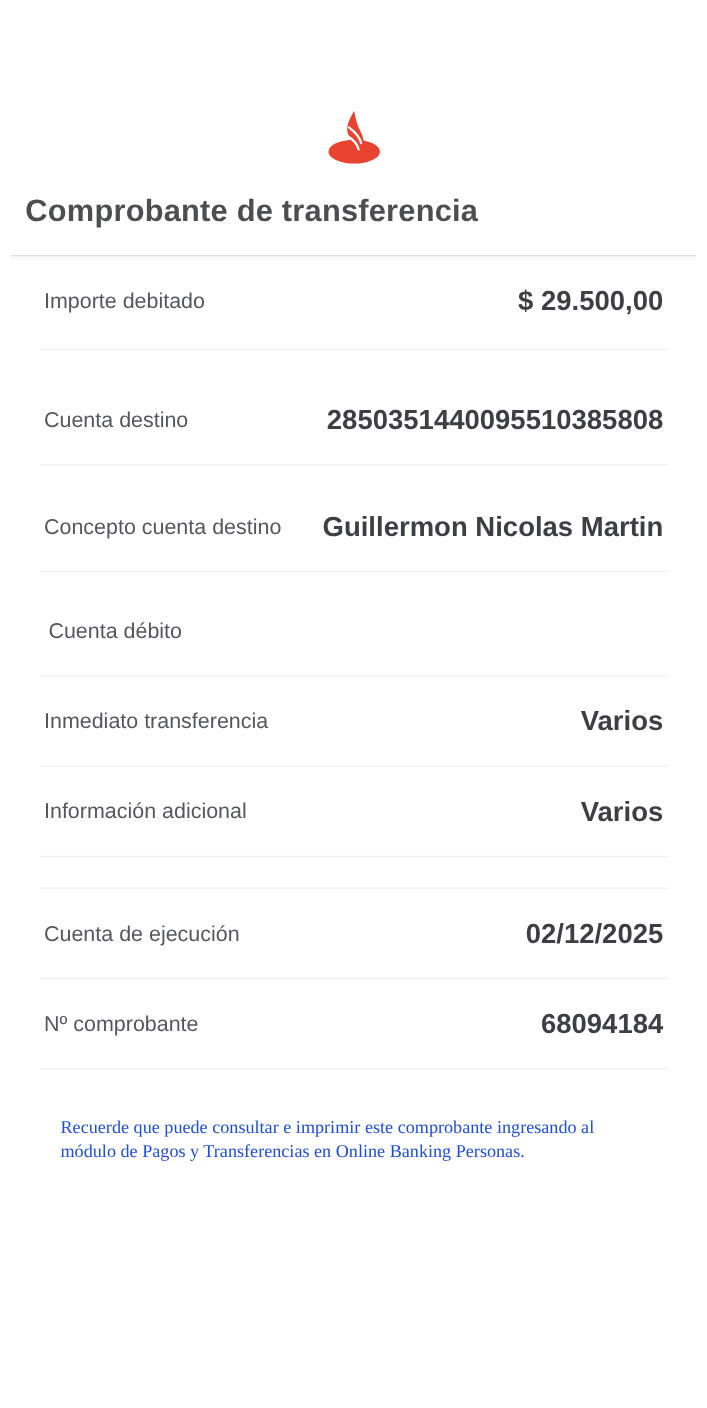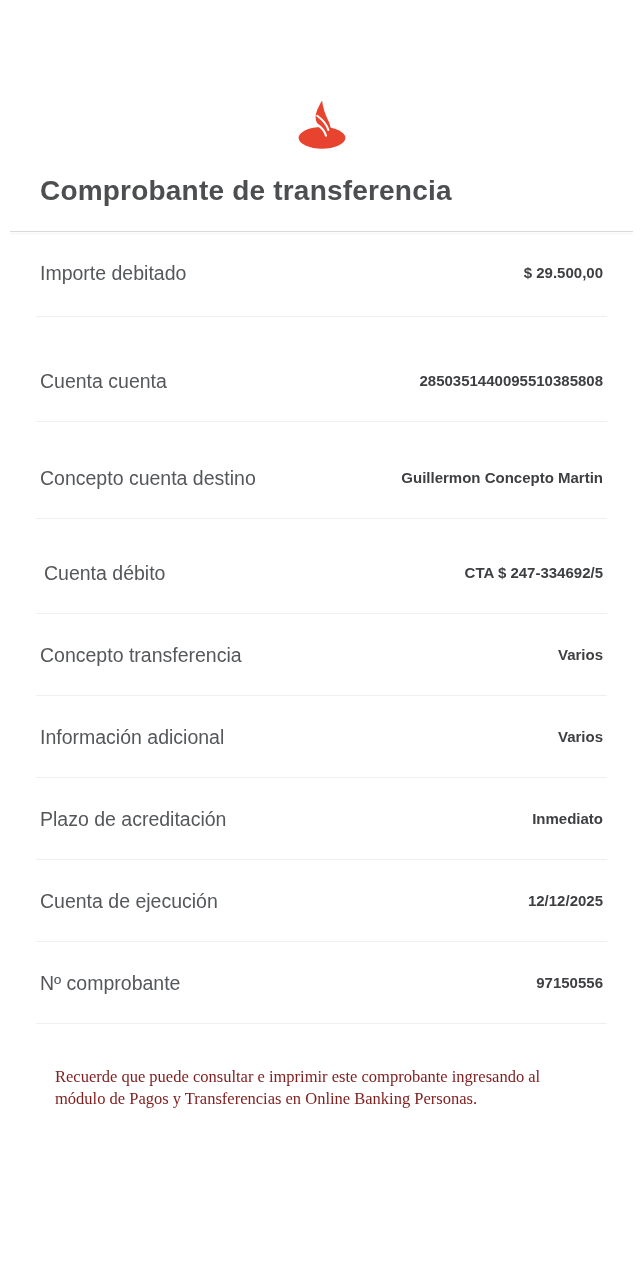--- a/index.html
+++ b/index.html
@@ -15,21 +15,21 @@
     margin: 0 auto;
     background: #ffffff;
     overflow: hidden;
   }
   .logo-wrap {
     padding-top: 98px;
     text-align: center;
   }
   .logo-wrap svg { display: inline-block; }
   .page-title {
-    margin: 20px 40px 0 40px;
+    margin: 20px 40px 0 23px;
     font-size: 28px;
     font-weight: bold;
     line-height: 34px;
     color: #4d4e50;
     letter-spacing: 0.2px;
   }
   .header-divider {
     height: 1px;
     background: #d9d9d9;
     margin: 23px 10px 0 10px;
@@ -42,21 +42,21 @@
     align-items: center;
     padding: 29px 40px 0 40px;
   }
   .field .field-label {
     font-size: 19.5px;
     line-height: 24px;
     color: #55575b;
     white-space: nowrap;
   }
   .field .field-value {
-    font-size: 15px;
+    font-size: 25px;
     line-height: 24px;
     font-weight: bold;
     color: #3e3f42;
     text-align: right;
     white-space: nowrap;
   }
   .field .row-divider {
     height: 1px;
     background: #f0efee;
     margin: 28px 36px 0 36px;
@@ -66,21 +66,21 @@
   .field:nth-child(1) .row-divider { margin-top: 31px; }
   .field:nth-child(2) .row { padding-top: 52px; }
   .field:nth-child(3) .row { padding-top: 44px; }
   .field:nth-child(4) .row { padding-top: 42px; padding-left: 44px; }
   .footer-note {
     margin: 42px 40px 0 55px;
     max-width: 497px;
     font-family: "Liberation Serif", "DejaVu Serif", serif;
     font-size: 16.5px;
     line-height: 22px;
-    color: #7f1d1d;
+    color: #1d4ed8;
   }
 </style>
 </head>
 <body>
 
 <div class="page">
 
   <div class="logo-wrap">
     <svg width="52" height="52" viewBox="0 0 60 58">
       <ellipse cx="30" cy="45" rx="27" ry="12.5" style="fill:var(--brand-red,#e8432e)"></ellipse>
@@ -105,78 +105,73 @@
     <div class="field">
       <div class="row">
         <span class="field-label">Importe debitado</span>
         <span class="field-value">$ 29.500,00</span>
       </div>
       <div class="row-divider"></div>
     </div>
 
     <div class="field">
       <div class="row">
-        <span class="field-label">Cuenta cuenta</span>
+        <span class="field-label">Cuenta destino</span>
         <span class="field-value">2850351440095510385808</span>
       </div>
       <div class="row-divider"></div>
     </div>
 
     <div class="field">
       <div class="row">
         <span class="field-label">Concepto cuenta destino</span>
-        <span class="field-value">Guillermon Concepto Martin</span>
+        <span class="field-value">Guillermon Nicolas Martin</span>
       </div>
       <div class="row-divider"></div>
     </div>
 
     <div class="field">
       <div class="row">
         <span class="field-label">Cuenta débito</span>
-        <span class="field-value">CTA $ 247-334692/5</span>
       </div>
       <div class="row-divider"></div>
     </div>
 
     <div class="field">
       <div class="row">
-        <span class="field-label">Concepto transferencia</span>
+        <span class="field-label">Inmediato transferencia</span>
         <span class="field-value">Varios</span>
       </div>
       <div class="row-divider"></div>
     </div>
 
     <div class="field">
       <div class="row">
         <span class="field-label">Información adicional</span>
         <span class="field-value">Varios</span>
       </div>
       <div class="row-divider"></div>
     </div>
 
     <div class="field">
-      <div class="row">
-        <span class="field-label">Plazo de acreditación</span>
-        <span class="field-value">Inmediato</span>
-      </div>
       <div class="row-divider"></div>
     </div>
 
     <div class="field">
       <div class="row">
         <span class="field-label">Cuenta de ejecución</span>
-        <span class="field-value">12/12/2025</span>
+        <span class="field-value">02/12/2025</span>
       </div>
       <div class="row-divider"></div>
     </div>
 
     <div class="field">
       <div class="row">
         <span class="field-label">Nº comprobante</span>
-        <span class="field-value">97150556</span>
+        <span class="field-value">68094184</span>
       </div>
       <div class="row-divider"></div>
     </div>
 
   </div>
 
   <p class="footer-note">Recuerde que puede consultar e imprimir este comprobante ingresando al módulo de Pagos y Transferencias en Online Banking Personas.</p>
 
 </div>
 

